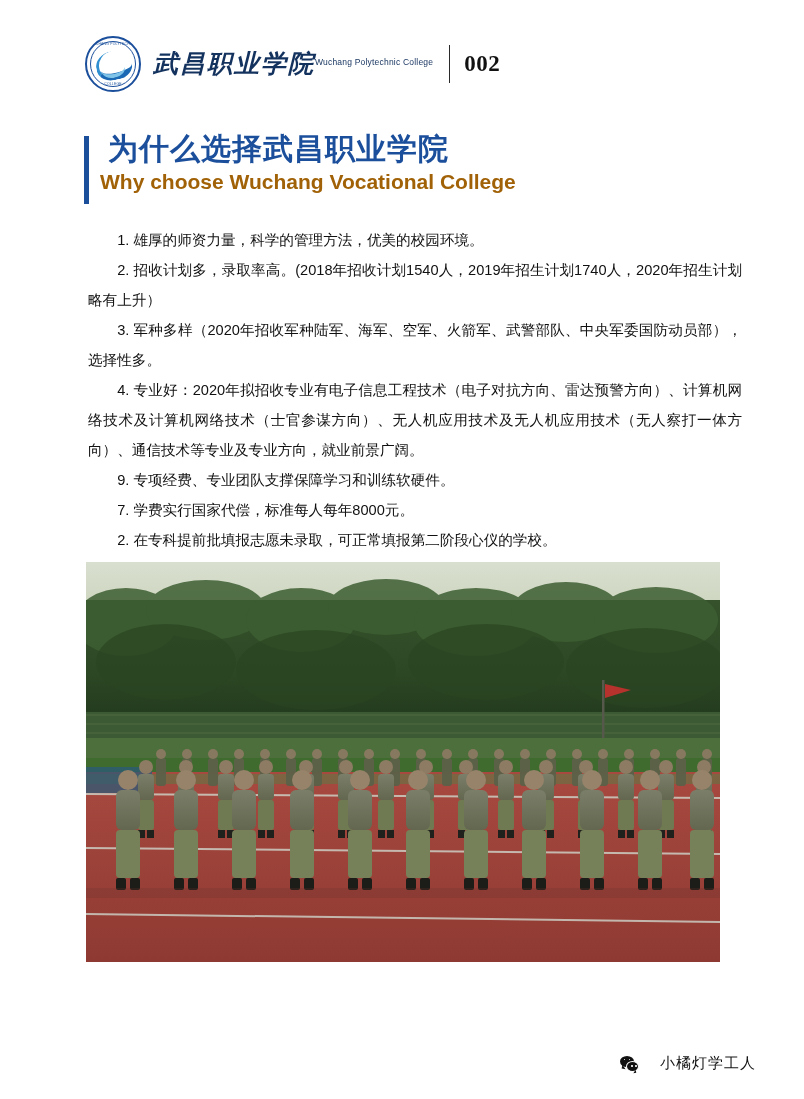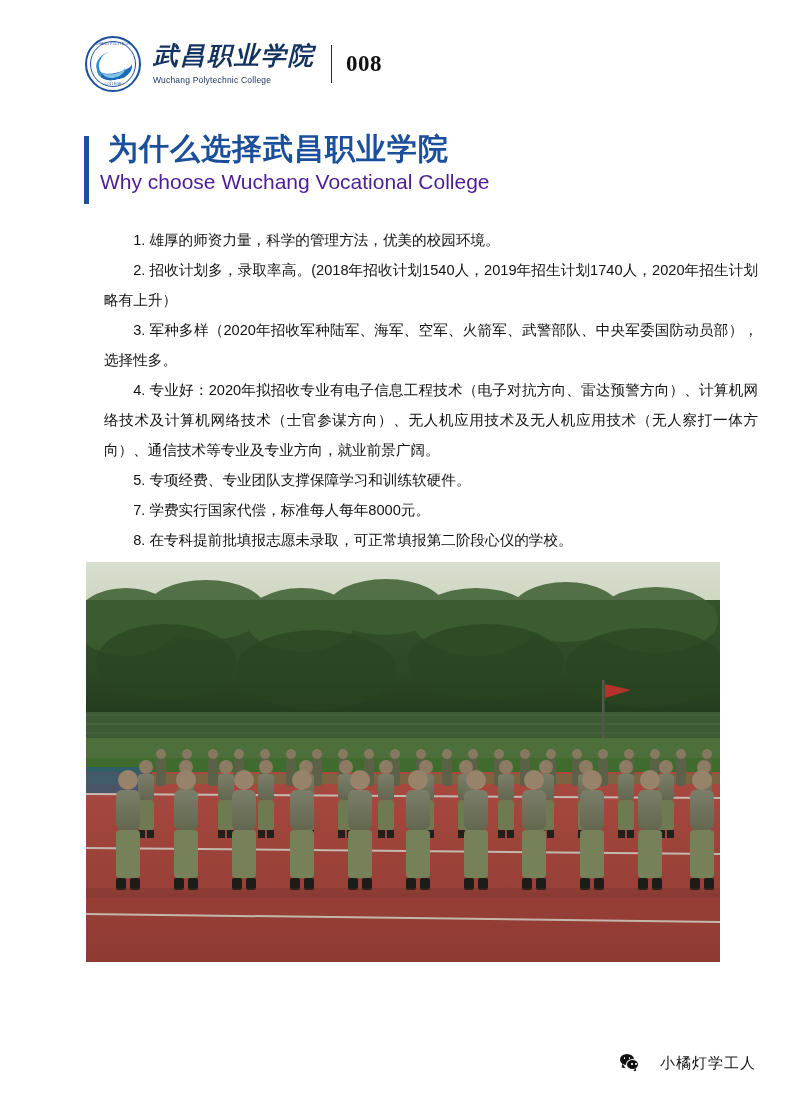--- a/index.html
+++ b/index.html
@@ -79,21 +79,21 @@
     color: #1b4f9c;
     letter-spacing: .2px;
     line-height: 1;
   }
   .logo-mark .arc-text-top { top: 5px; }
   .logo-mark .arc-text-bottom { bottom: 4px; }
 
   .logo-text {
     margin-left: 12px;
     display: flex;
-    flex-direction: column;
+    flex-direction: row;
     justify-content: center;
   }
   .logo-cn {
     font-family: "Liberation Serif", serif;
     font-size: 25px;
     font-weight: bold;
     font-style: italic;
     color: #14325e;
     letter-spacing: 2px;
     line-height: 1.05;
@@ -140,37 +140,36 @@
     font-family: "Liberation Sans", sans-serif;
     font-size: 30px;
     font-weight: bold;
     color: #1b4f9c;
     letter-spacing: 1px;
     line-height: 1.25;
   }
   .title-en {
     margin-left: 16px;
     font-size: 21px;
-    font-weight: normal;
-    color: #4c1d95;
+    font-weight: bold;
+    color: #a16207;
     letter-spacing: 0px;
     margin-top: 2px;
   }
 
   
   .body-text {
     position: absolute;
     top: 225px;
     left: 88px;
     width: 654px;
     font-size: 14.6px;
     line-height: 30px;
     color: #111111;
     text-align: justify;
-    margin-left: 16px;
   }
   .body-text p {
     margin: 0;
     text-indent: 2em;
   }
 
   
   .photo {
     position: absolute;
     left: 86px;
@@ -181,20 +180,21 @@
     background: #2e4a28;
   }
   .photo svg { display: block; }
 
   
   .footer {
     position: absolute;
     right: 48px;
     bottom: 26px;
     display: flex;
+    align-items: center;
     gap: 21px;
     font-family: Liberation Serif, serif;
   }
   .wechat-icon {
     width: 19px;
     height: 16px;
     position: relative;
     flex: 0 0 auto;
   }
   .wechat-icon .b1 {
@@ -251,37 +251,37 @@
       <div class="arc-text-top">WUCHANG POLYTECHNIC</div>
       <div class="swoosh"></div>
       <div class="swoosh2"></div>
       <div class="arc-text-bottom">COLLEGE</div>
     </div>
     <div class="logo-text">
       <div class="logo-cn">武昌职业学院</div>
       <div class="logo-en">Wuchang Polytechnic College</div>
     </div>
     <div class="header-divider"></div>
-    <div class="page-number">008</div>
+    <div class="page-number">002</div>
   </div>
 
   <div class="title-block">
     <div class="bar"></div>
     <div class="title-cn">为什么选择武昌职业学院</div>
     <div class="title-en">Why choose Wuchang Vocational College</div>
   </div>
 
   <div class="body-text">
     <p>1. 雄厚的师资力量，科学的管理方法，优美的校园环境。</p>
     <p>2. 招收计划多，录取率高。(2018年招收计划1540人，2019年招生计划1740人，2020年招生计划略有上升）</p>
     <p>3. 军种多样（2020年招收军种陆军、海军、空军、火箭军、武警部队、中央军委国防动员部），选择性多。</p>
     <p>4. 专业好：2020年拟招收专业有电子信息工程技术（电子对抗方向、雷达预警方向）、计算机网络技术及计算机网络技术（士官参谋方向）、无人机应用技术及无人机应用技术（无人察打一体方向）、通信技术等专业及专业方向，就业前景广阔。</p>
-    <p>5. 专项经费、专业团队支撑保障学习和训练软硬件。</p>
+    <p>9. 专项经费、专业团队支撑保障学习和训练软硬件。</p>
     <p>7. 学费实行国家代偿，标准每人每年8000元。</p>
-    <p>8. 在专科提前批填报志愿未录取，可正常填报第二阶段心仪的学校。</p>
+    <p>2. 在专科提前批填报志愿未录取，可正常填报第二阶段心仪的学校。</p>
     <p>8. 在校两年半学习期间，普通同类专业学生仍有机会转入定向培养士官队伍。</p>
   </div>
 
   <div class="photo">
     <svg width="634" height="400" viewBox="0 0 634 400" xmlns="http://www.w3.org/2000/svg" role="img">
       <defs>
         <linearGradient id="sky" x1="0" y1="0" x2="0" y2="1">
           <stop offset="0%" stop-color="#d9dfcf"></stop>
           <stop offset="100%" stop-color="#b9c5a6"></stop>
         </linearGradient>

